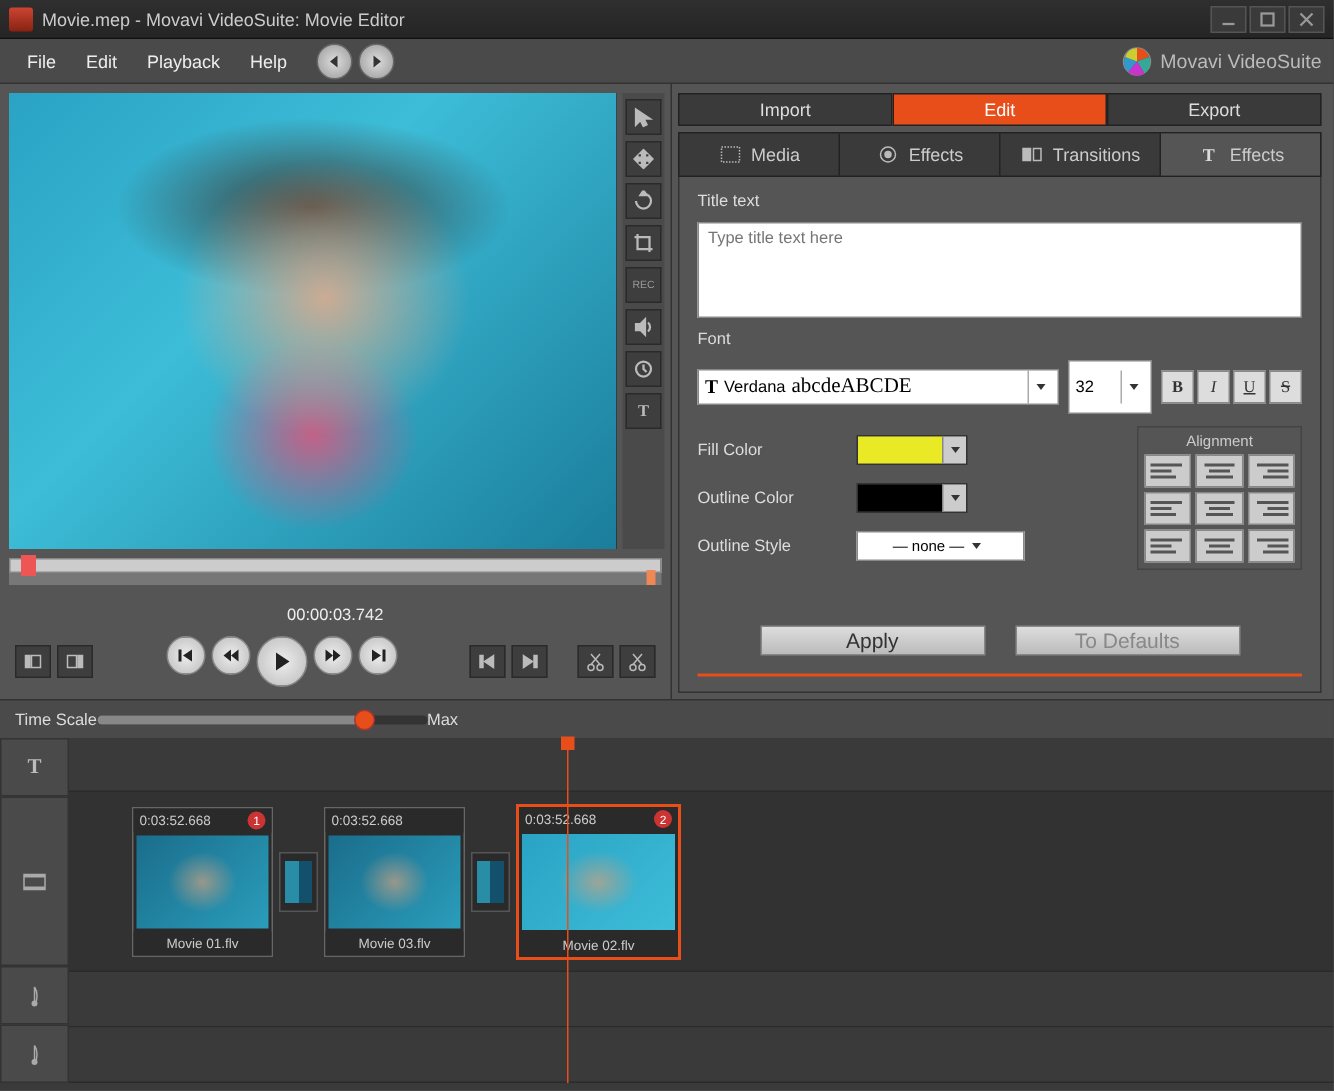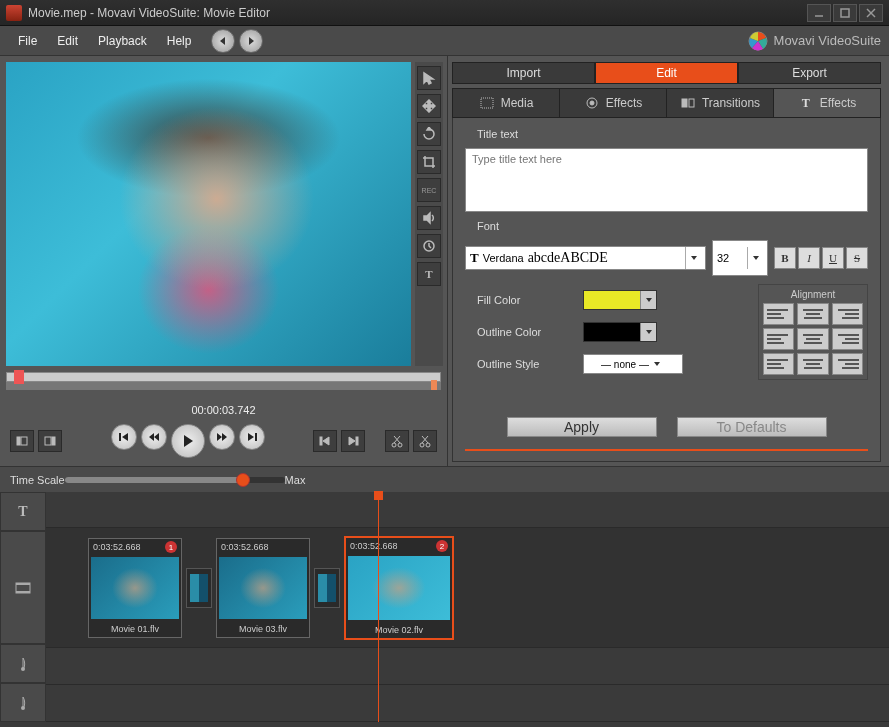--- a/index.html
+++ b/index.html
@@ -57,21 +57,21 @@
   .top-tab{flex:1;background:#3a3a3a;border:1px solid #222;display:flex;align-items:center;justify-content:center;color:#ddd;font-size:12px;}
   .top-tab.active{background:#e84e1a;color:#fff;}
   .sub-tabs{display:flex;height:30px;margin-top:4px;background:#3a3a3a;border:1px solid #222;}
   .sub-tab{flex:1;display:flex;align-items:center;justify-content:center;gap:6px;color:#ccc;font-size:12px;border-right:1px solid #222;}
   .sub-tab:last-child{border-right:none;}
   .sub-tab.active{background:#555;}
   .sub-tab .ico{width:16px;height:16px;display:flex;align-items:center;justify-content:center;}
   .sub-tab .ico svg{width:14px;height:14px;fill:#bbb;stroke:#bbb;}
 
   .panel-body{flex:1;background:#555;border:1px solid #333;border-top:none;padding:10px 12px;display:flex;flex-direction:column;gap:8px;}
-  .lbl{color:#ddd;font-size:11px;margin-left:12px;}
+  .lbl{color:#ddd;font-size:11px;}
   .title-input{width:100%;height:64px;background:#fff;border:1px solid #888;padding:4px 6px;color:#444;font-size:11px;resize:none;}
   .font-row{display:flex;gap:6px;align-items:center;}
   .font-select{flex:1;height:24px;background:#fff;border:1px solid #888;display:flex;align-items:center;padding:0 4px;gap:4px;color:#000;font-size:12px;position:relative;}
   .font-select .ico-t{font-family:Georgia,serif;font-weight:bold;font-size:13px;}
   .font-select .preview-text{flex:1;white-space:nowrap;overflow:hidden;}
   .dd-arrow{width:16px;height:22px;border-left:1px solid #aaa;display:flex;align-items:center;justify-content:center;}
   .dd-arrow svg{width:8px;height:8px;fill:#333;}
   .size-select{width:56px;height:36px;background:#fff;border:1px solid #888;display:flex;align-items:center;color:#000;padding:0 4px;}
   .fmt-btns{display:flex;gap:2px;}
   .fmt-btn{width:22px;height:22px;background:#ddd;border:1px solid #888;color:#333;font-size:11px;display:flex;align-items:center;justify-content:center;font-family:Georgia,serif;}
@@ -81,21 +81,21 @@
   .fmt-btn.s{text-decoration:line-through;}
 
   .lower-row{display:flex;gap:12px;}
   .color-rows{flex:1;display:flex;flex-direction:column;gap:12px;margin-top:6px;}
   .color-row{display:flex;align-items:center;gap:10px;}
   .color-row .lbl{width:96px;}
   .swatch{width:74px;height:20px;border:1px solid #333;display:flex;}
   .swatch .c{flex:1;}
   .swatch .dd{width:16px;background:#ccc;border-left:1px solid #888;display:flex;align-items:center;justify-content:center;}
   .swatch .dd svg{width:8px;height:8px;fill:#333;}
-  .style-select{width:100px;height:20px;background:#fff;border:1px solid #888;display:flex;align-items:center;justify-content:center;color:#000;font-size:10px;}
+  .style-select{width:112px;height:20px;background:#fff;border:1px solid #888;display:flex;align-items:center;justify-content:center;color:#000;font-size:10px;}
 
   .align-box{width:110px;border:1px solid #444;padding:4px;background:#555;}
   .align-title{text-align:center;font-size:10px;color:#ccc;margin-bottom:3px;}
   .align-grid{display:grid;grid-template-columns:repeat(3,1fr);gap:3px;}
   .align-btn{height:22px;background:#ccc;border:1px solid #888;display:flex;flex-direction:column;justify-content:center;gap:2px;padding:3px;}
   .align-btn .l{height:2px;background:#555;}
 
   .bottom-btns{display:flex;gap:20px;justify-content:center;margin-top:auto;padding-top:8px;}
   .act-btn{width:150px;height:20px;background:linear-gradient(#ddd,#bbb);border:1px solid #888;color:#333;font-size:14px;display:flex;align-items:center;justify-content:center;}
   .act-btn.disabled{color:#888;}

